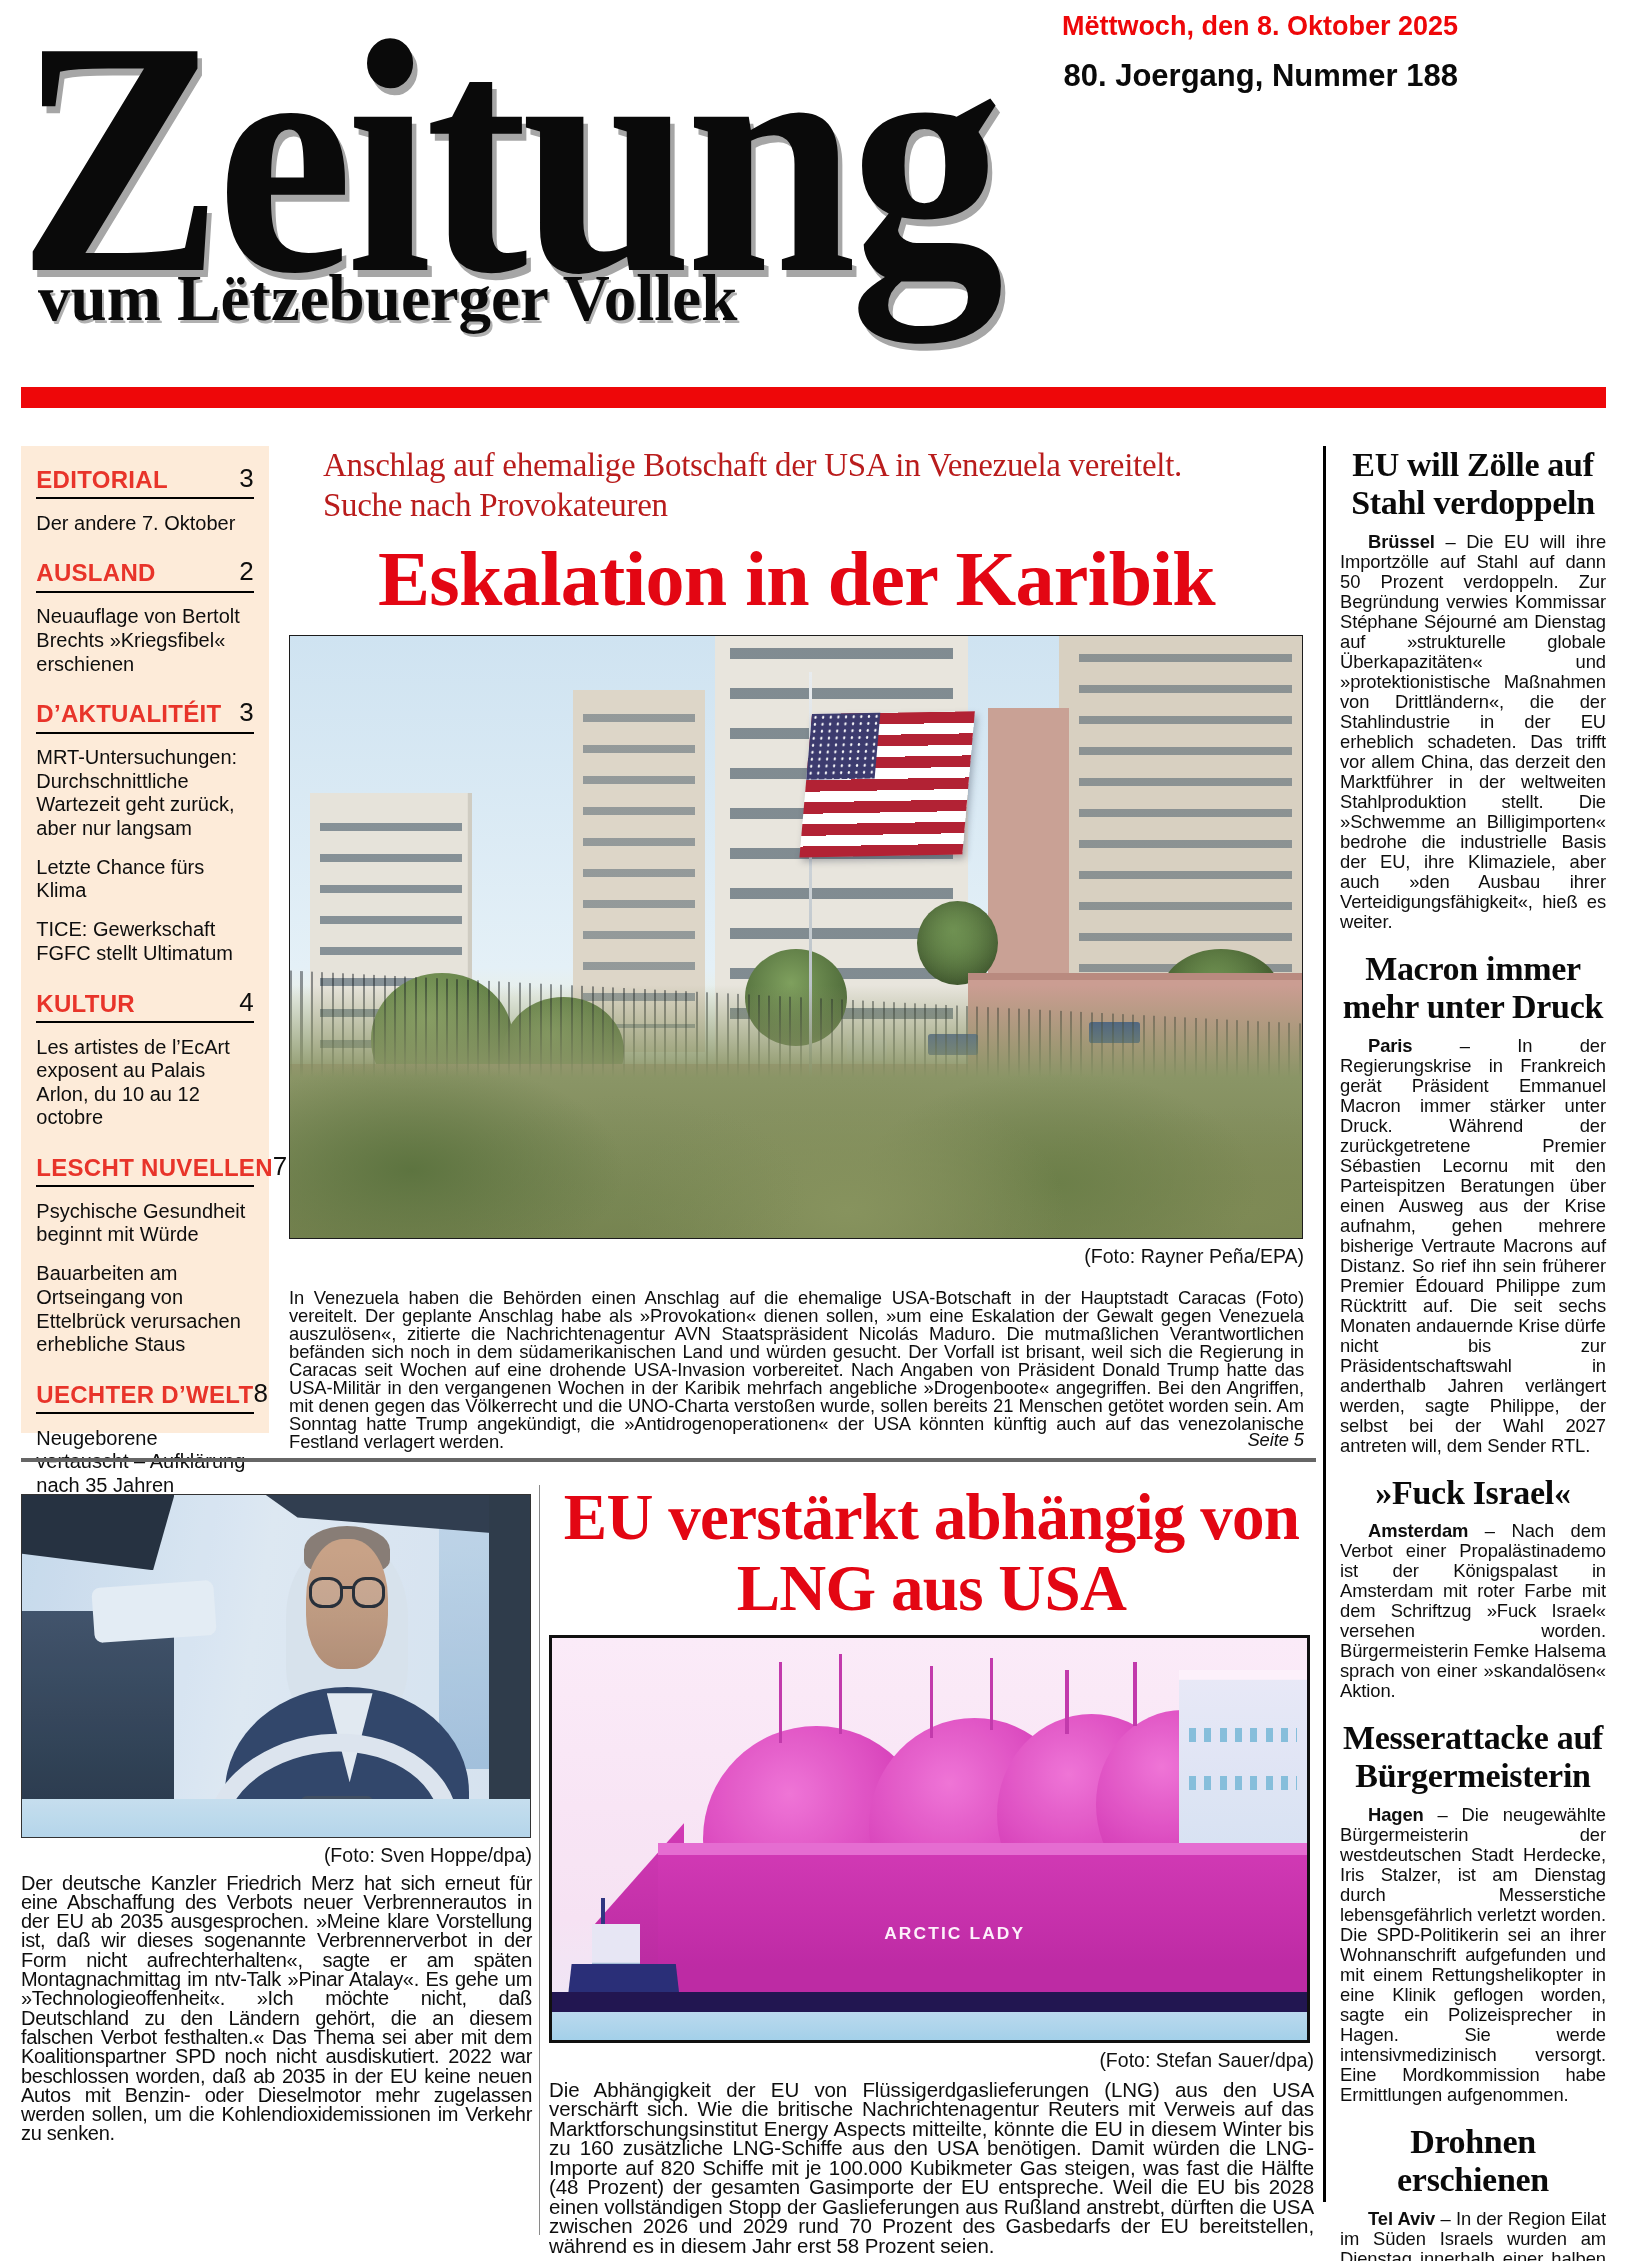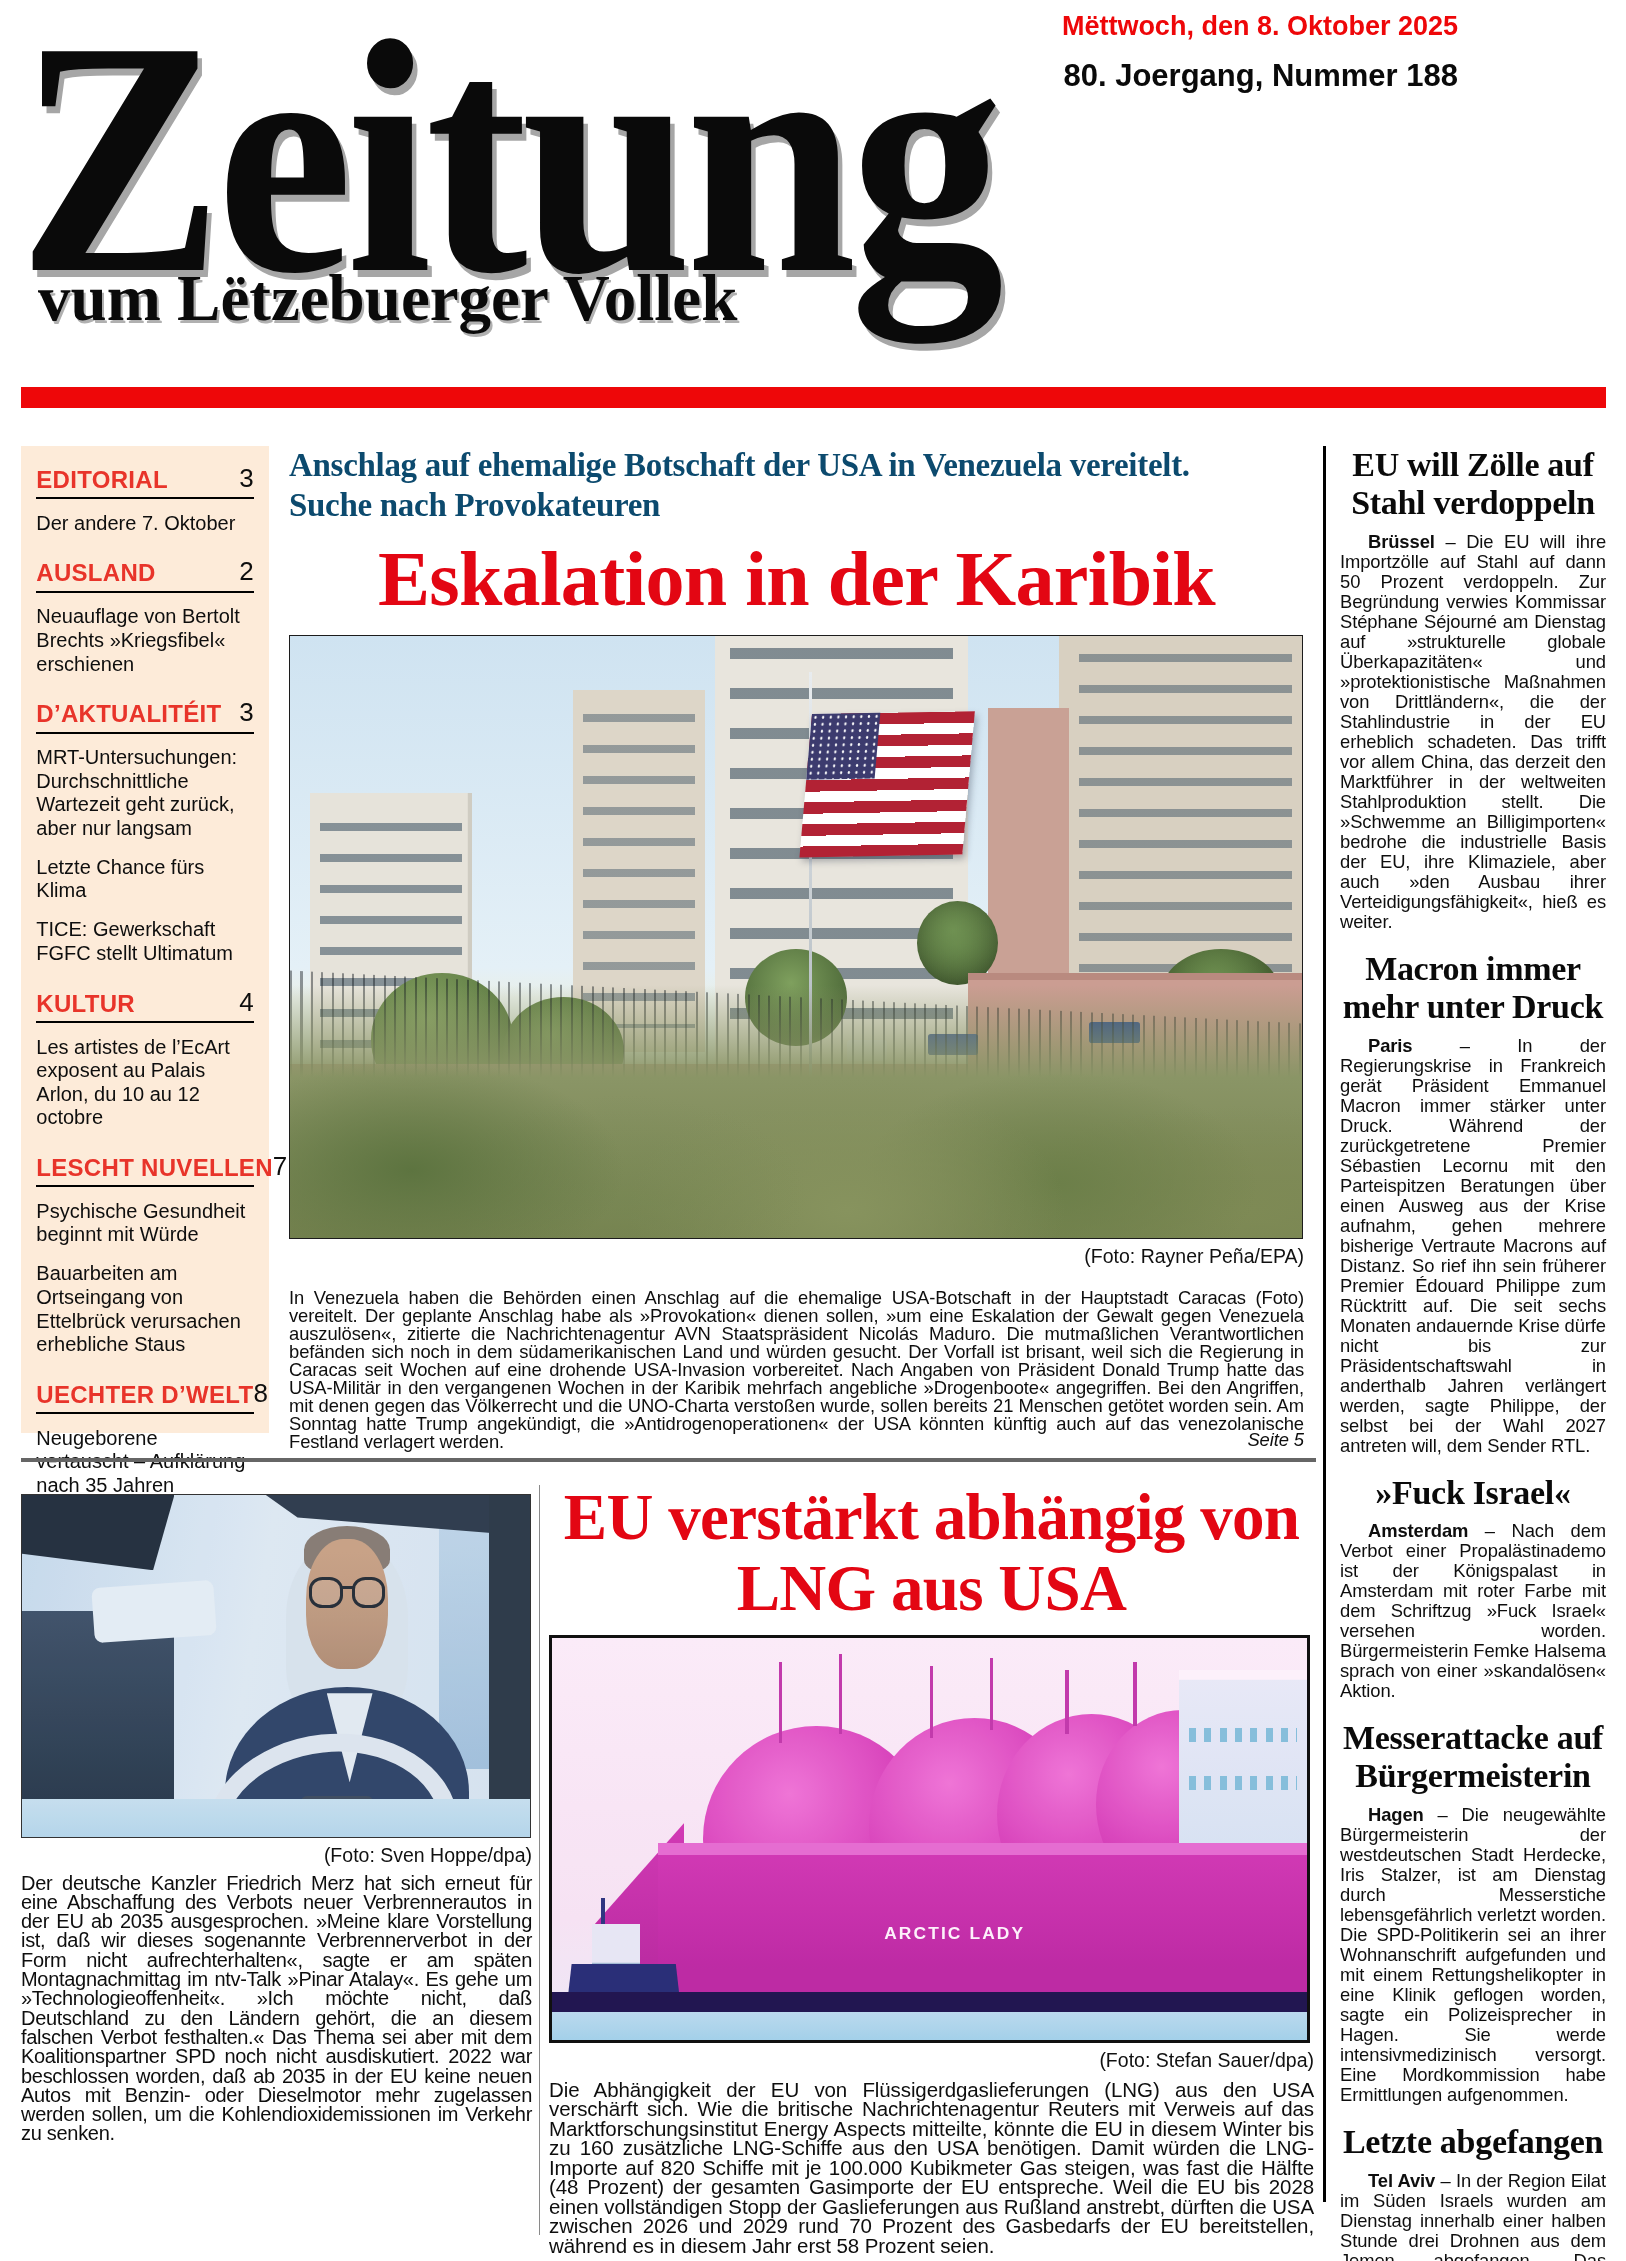--- a/index.html
+++ b/index.html
@@ -29,21 +29,21 @@
   #sidebar{left:21px;top:446px;width:248px;height:987px;background:#fdebd9;box-sizing:border-box;padding:14px 15.3px;}
   .s-head{display:flex;justify-content:space-between;align-items:flex-end;border-bottom:2.8px solid #000;
           padding-bottom:3.5px;margin:21px 0 12.5px;}
   .s-sec:first-child .s-head{margin-top:2.8px;}
   .s-label{color:#e8342a;font-weight:bold;font-size:24px;letter-spacing:0.3px;white-space:nowrap;}
   .s-page{font-size:26px;color:#0e0e0e;}
   .s-item{font-size:20px;line-height:23.6px;margin:0 0 15.3px;}
 
   
   #lead{left:289px;top:445px;width:1015px;}
-  .kicker{font-family:"Liberation Serif","DejaVu Serif",serif;font-weight:bold;font-size:33px;line-height:40px;color:#0c4a6e;letter-spacing:-0.3px;}
+  .kicker{font-family:"Liberation Serif","DejaVu Serif",serif;font-weight:normal;font-size:33px;line-height:40px;color:#b91c1c;letter-spacing:-0.3px;margin-left:34px;}
   #headline-main{font-family:"Liberation Serif","DejaVu Serif",serif;font-weight:bold;font-size:78px;line-height:1.02;
     color:#e30613;text-align:center;margin-top:14px;letter-spacing:-0.7px;}
   .credit{ text-align:right;font-size:19.5px;color:#111;margin-top:5.6px;}
   #lead-body{margin-top:21px;font-size:18.4px;line-height:18px;text-align:justify;letter-spacing:-0.1px;position:relative;}
   #page-ref{position:absolute;right:0;bottom:2px;font-style:italic;}
 
   
   .photo{position:relative;overflow:hidden;}
   #photo-main{margin-top:16.7px;width:1012px;height:602px;border:1.4px solid #1c1c1c;background:linear-gradient(180deg,#cfe3f1 0%,#e4f0f7 55%,#e9efe9 60%);}
   .bldg{position:absolute;}
@@ -276,21 +276,21 @@
   </div>
   <div class="r-art">
     <h3 class="r-h">»Fuck Israel«</h3>
     <p class="r-p"><b class="dl">Amsterdam</b> <span>– Nach dem Verbot einer Propalästinademo ist der Königspalast in Amsterdam mit roter Farbe mit dem Schriftzug »Fuck Israel« versehen worden. Bürgermeisterin Femke Halsema sprach von einer »skandalösen« Aktion.</span></p>
   </div>
   <div class="r-art">
     <h3 class="r-h">Messerattacke auf Bürgermeisterin</h3>
     <p class="r-p"><b class="dl">Hagen</b> <span>– Die neugewählte Bürgermeisterin der westdeutschen Stadt Herdecke, Iris Stalzer, ist am Dienstag durch Messerstiche lebensgefährlich verletzt worden. Die SPD-Politikerin sei an ihrer Wohnanschrift aufgefunden und mit einem Rettungshelikopter in eine Klinik geflogen worden, sagte ein Polizeisprecher in Hagen. Sie werde intensivmedizinisch versorgt. Eine Mordkommission habe Ermittlungen aufgenommen.</span></p>
   </div>
   <div class="r-art">
-    <h3 class="r-h">Letzte abgefangen</h3>
+    <h3 class="r-h">Drohnen erschienen</h3>
     <p class="r-p"><b class="dl">Tel Aviv</b> <span>– In der Region Eilat im Süden Israels wurden am Dienstag innerhalb einer halben Stunde drei Drohnen aus dem Jemen abgefangen. Das berichtete ein israelischer Militärsprecher.</span></p>
   </div>
 
 </div>
 
 <div class="abs" id="merz-col">
   <div class="photo" id="photo-merz">
     <div class="mz" id="mz-sidewin"></div>
     <div class="mz" id="mz-mirror"></div>
     <div class="mz" id="mz-roof"></div>

